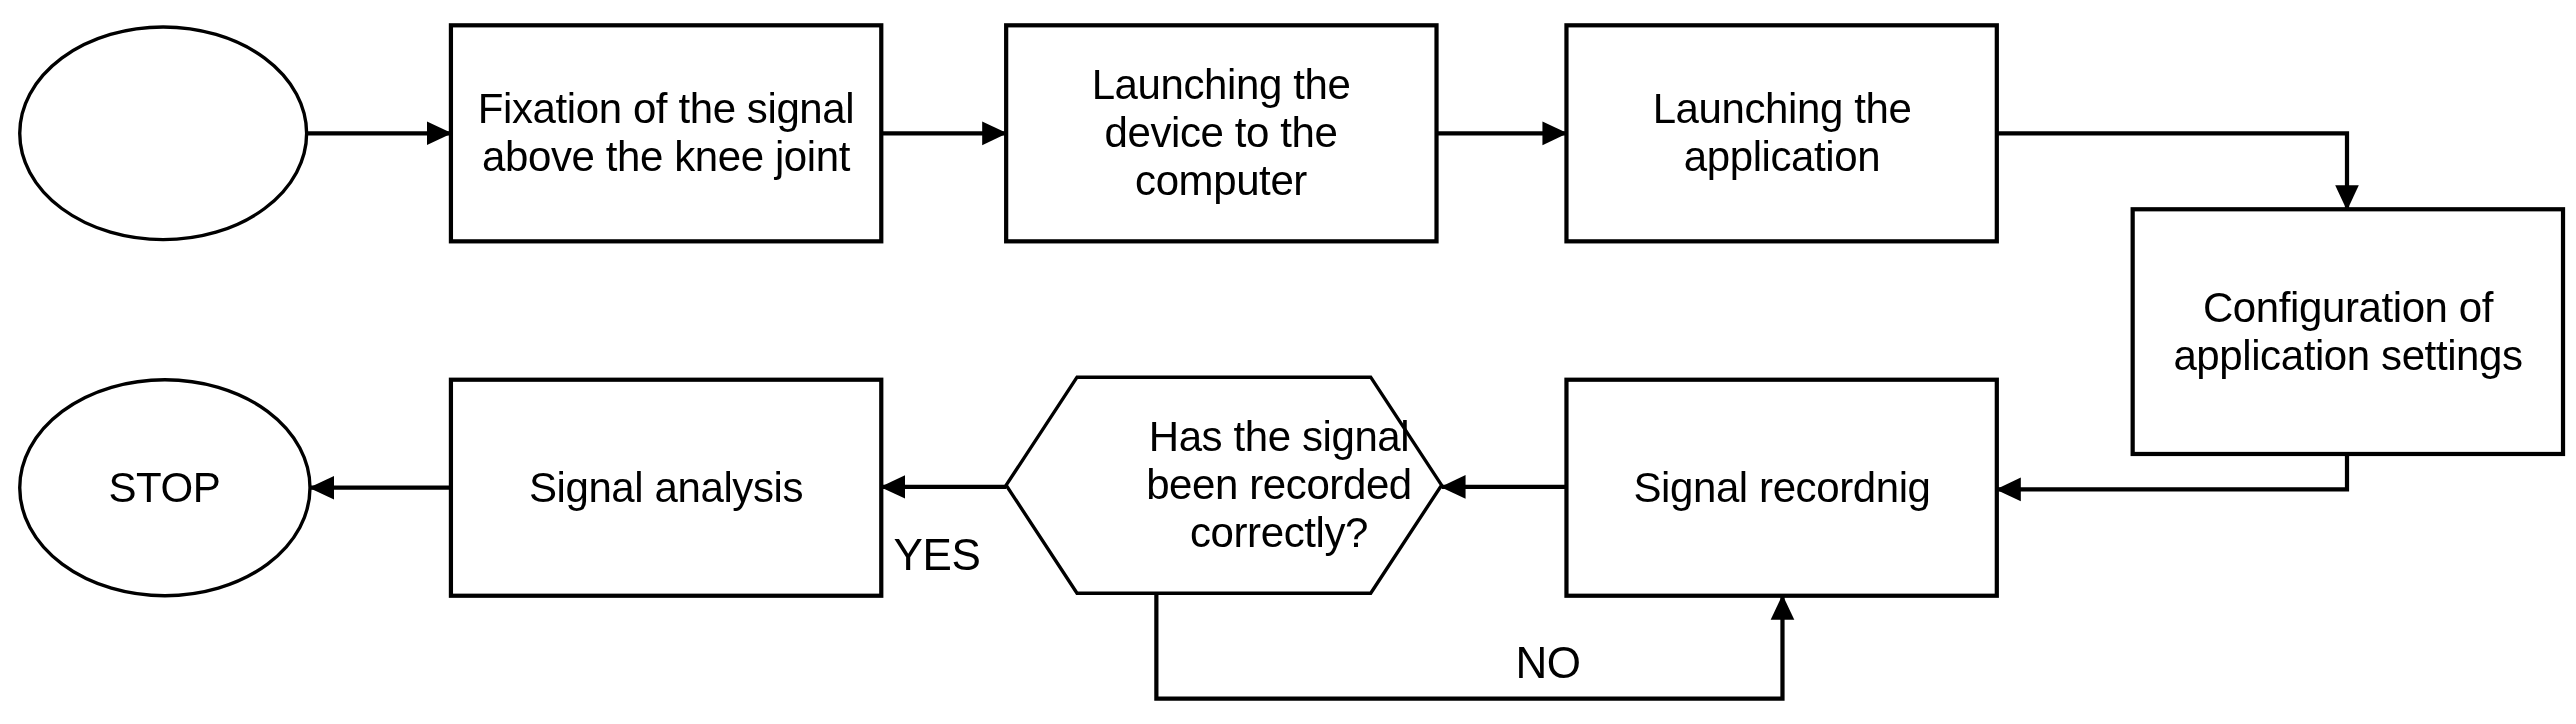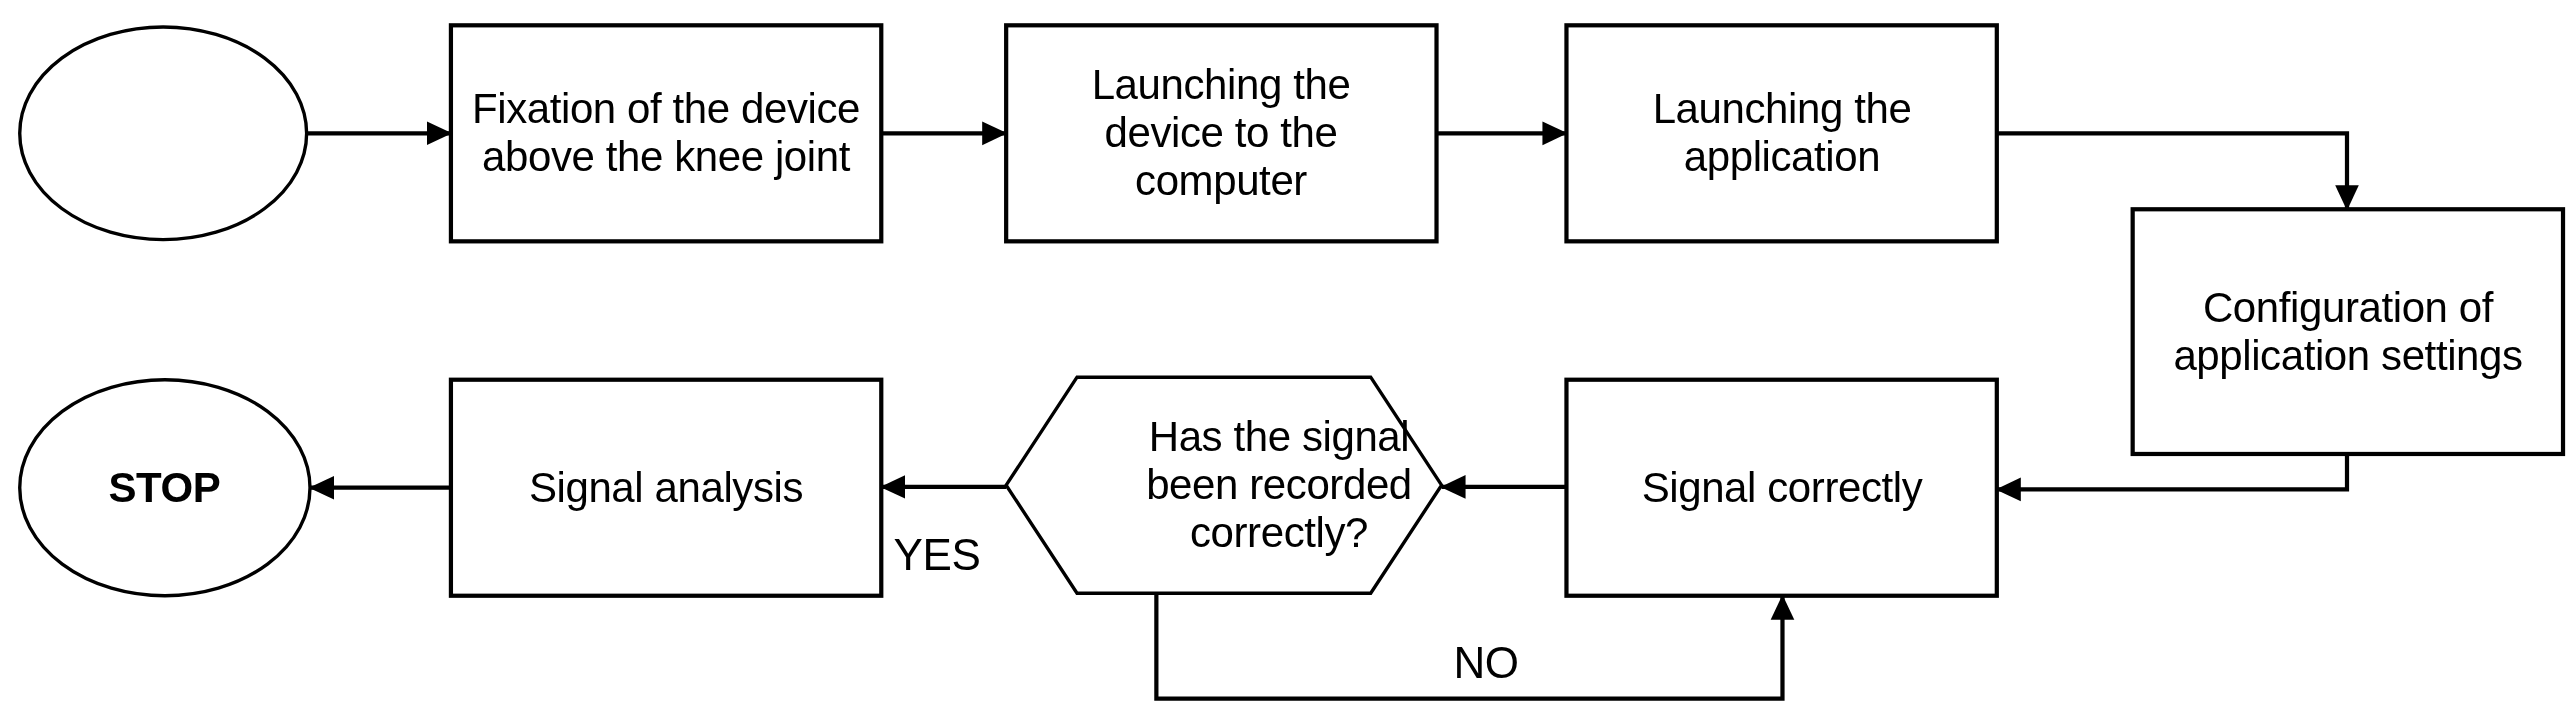--- a/index.html
+++ b/index.html
@@ -48,23 +48,23 @@
   }
   
   .pos-start        { left: 19.4px;   top: 25px;  width: 287px; height: 216px; }
   .pos-fixation     { left: 451px;  top: 25px;  width: 430px; height: 216px; }
   .pos-connecting   { left: 1006px; top: 25px;  width: 430px; height: 216px; }
   .pos-launching    { left: 1567px; top: 25px;  width: 430px; height: 216px; }
   .pos-configuration{ left: 2133px; top: 209px; width: 430px; height: 245px; }
   .pos-recording    { left: 1567px; top: 380px; width: 430px; height: 216px; }
   .pos-decision     { left: 1061px; top: 377px; width: 436px; height: 216px; }
   .pos-analysis     { left: 451px;  top: 380px; width: 430px; height: 216px; }
-  .pos-stop         { left: 19.4px;   top: 380px; width: 290px; height: 216px; font-weight: bold; }
+  .pos-stop         { left: 19.4px;   top: 380px; width: 290px; height: 216px; }
   .pos-yes          { left: 861px; top: 525px; width: 152px; height: 59px; text-align: right; }
-  .pos-no           { left: 1410px; top: 633px; width: 152px; height: 59px; text-align: right; }
+  .pos-no           { left: 1472px; top: 633px; width: 152px; height: 59px; text-align: right; }
 </style>
 </head>
 <body>
 
 <div id="canvas">
 
   <svg id="diagram-svg" width="2576" height="724" viewBox="0 0 3052 858">
     <defs>
       <marker id="arrow" viewBox="0 0 8 8" refX="6.5" refY="4" markerWidth="7" markerHeight="7" orient="auto-start-reverse" markerUnits="strokeWidth">
         <path d="M0,0.8 L6.8,4 L0,7.2 Z" fill="#000000"></path>
@@ -85,30 +85,30 @@
     <path d="M1044,158 L1192,158" fill="none" stroke="#000000" stroke-width="5" marker-end="url(#arrow)"></path>
     <path d="M1702,158 L1856,158" fill="none" stroke="#000000" stroke-width="5" marker-end="url(#arrow)"></path>
     <path d="M2366,158 L2781,158 L2781,248" fill="none" stroke="#000000" stroke-width="5" marker-end="url(#arrow)"></path>
     <path d="M2781,538 L2781,580 L2366,580" fill="none" stroke="#000000" stroke-width="5" marker-end="url(#arrow)"></path>
     <path d="M1856,577 L1708,577" fill="none" stroke="#000000" stroke-width="5" marker-end="url(#arrow)"></path>
     <path d="M1192,577 L1044,577" fill="none" stroke="#000000" stroke-width="5" marker-end="url(#arrow)"></path>
     <path d="M534,578 L367,578" fill="none" stroke="#000000" stroke-width="5" marker-end="url(#arrow)"></path>
     <path d="M1370,703 L1370,828 L2112,828 L2112,706" fill="none" stroke="#000000" stroke-width="5" marker-end="url(#arrow)"></path>
   </svg>
 
-  <div class="node-label pos-fixation">Fixation of the device
+  <div class="node-label pos-fixation">Fixation of the signal
 above the knee joint</div>
   <div class="node-label pos-connecting">Launching the
 device to the
 computer</div>
   <div class="node-label pos-configuration">Configuration of
 application settings</div>
   <div class="node-label pos-launching">Launching the
 application</div>
-  <div class="node-label pos-recording">Signal correctly</div>
+  <div class="node-label pos-recording">Signal recordnig</div>
   <div class="node-label pos-decision">Has the signal
 been recorded
 correctly?</div>
   <div class="node-label pos-analysis">Signal analysis</div>
   <div class="node-label pos-stop">STOP</div>
 
   <div class="edge-label pos-yes">YES</div>
   <div class="edge-label pos-no">NO</div>
 
 </div>

